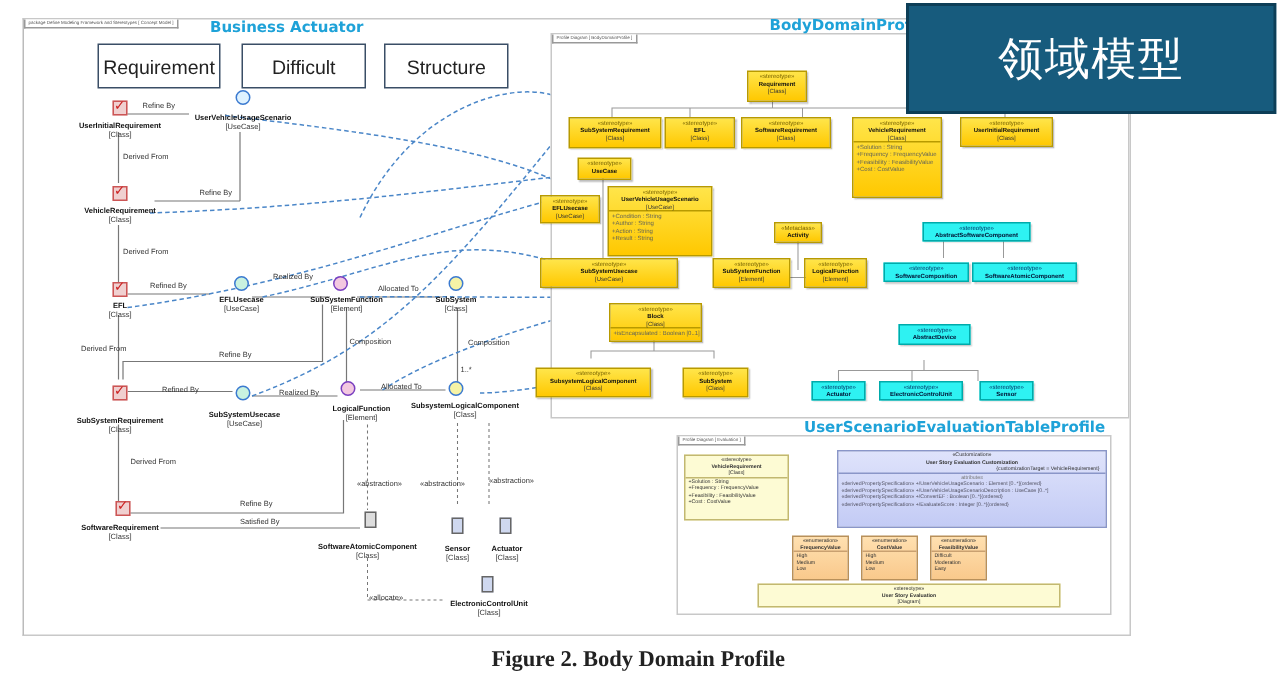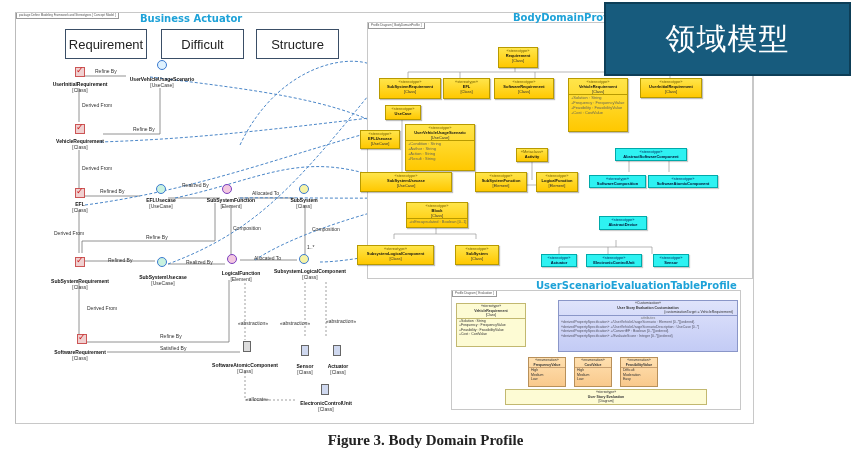--- a/index.html
+++ b/index.html
@@ -395,13 +395,13 @@
   </div>
 </div>
 <div class="ylw" style="left:505px;top:389px;width:200px;height:14px;">
   <div>«stereotype»</div>
   <div style="font-weight:bold;">User Story Evaluation</div>
   <div>[Diagram]</div>
 </div>
 
 <div id="banner" class="abs">领域模型</div>
 
-<div id="caption" class="abs">Figure 3. Body Domain Profile</div>
+<div id="caption" class="abs">Figure 2. Body Domain Profile</div>
 
 </body></html>

